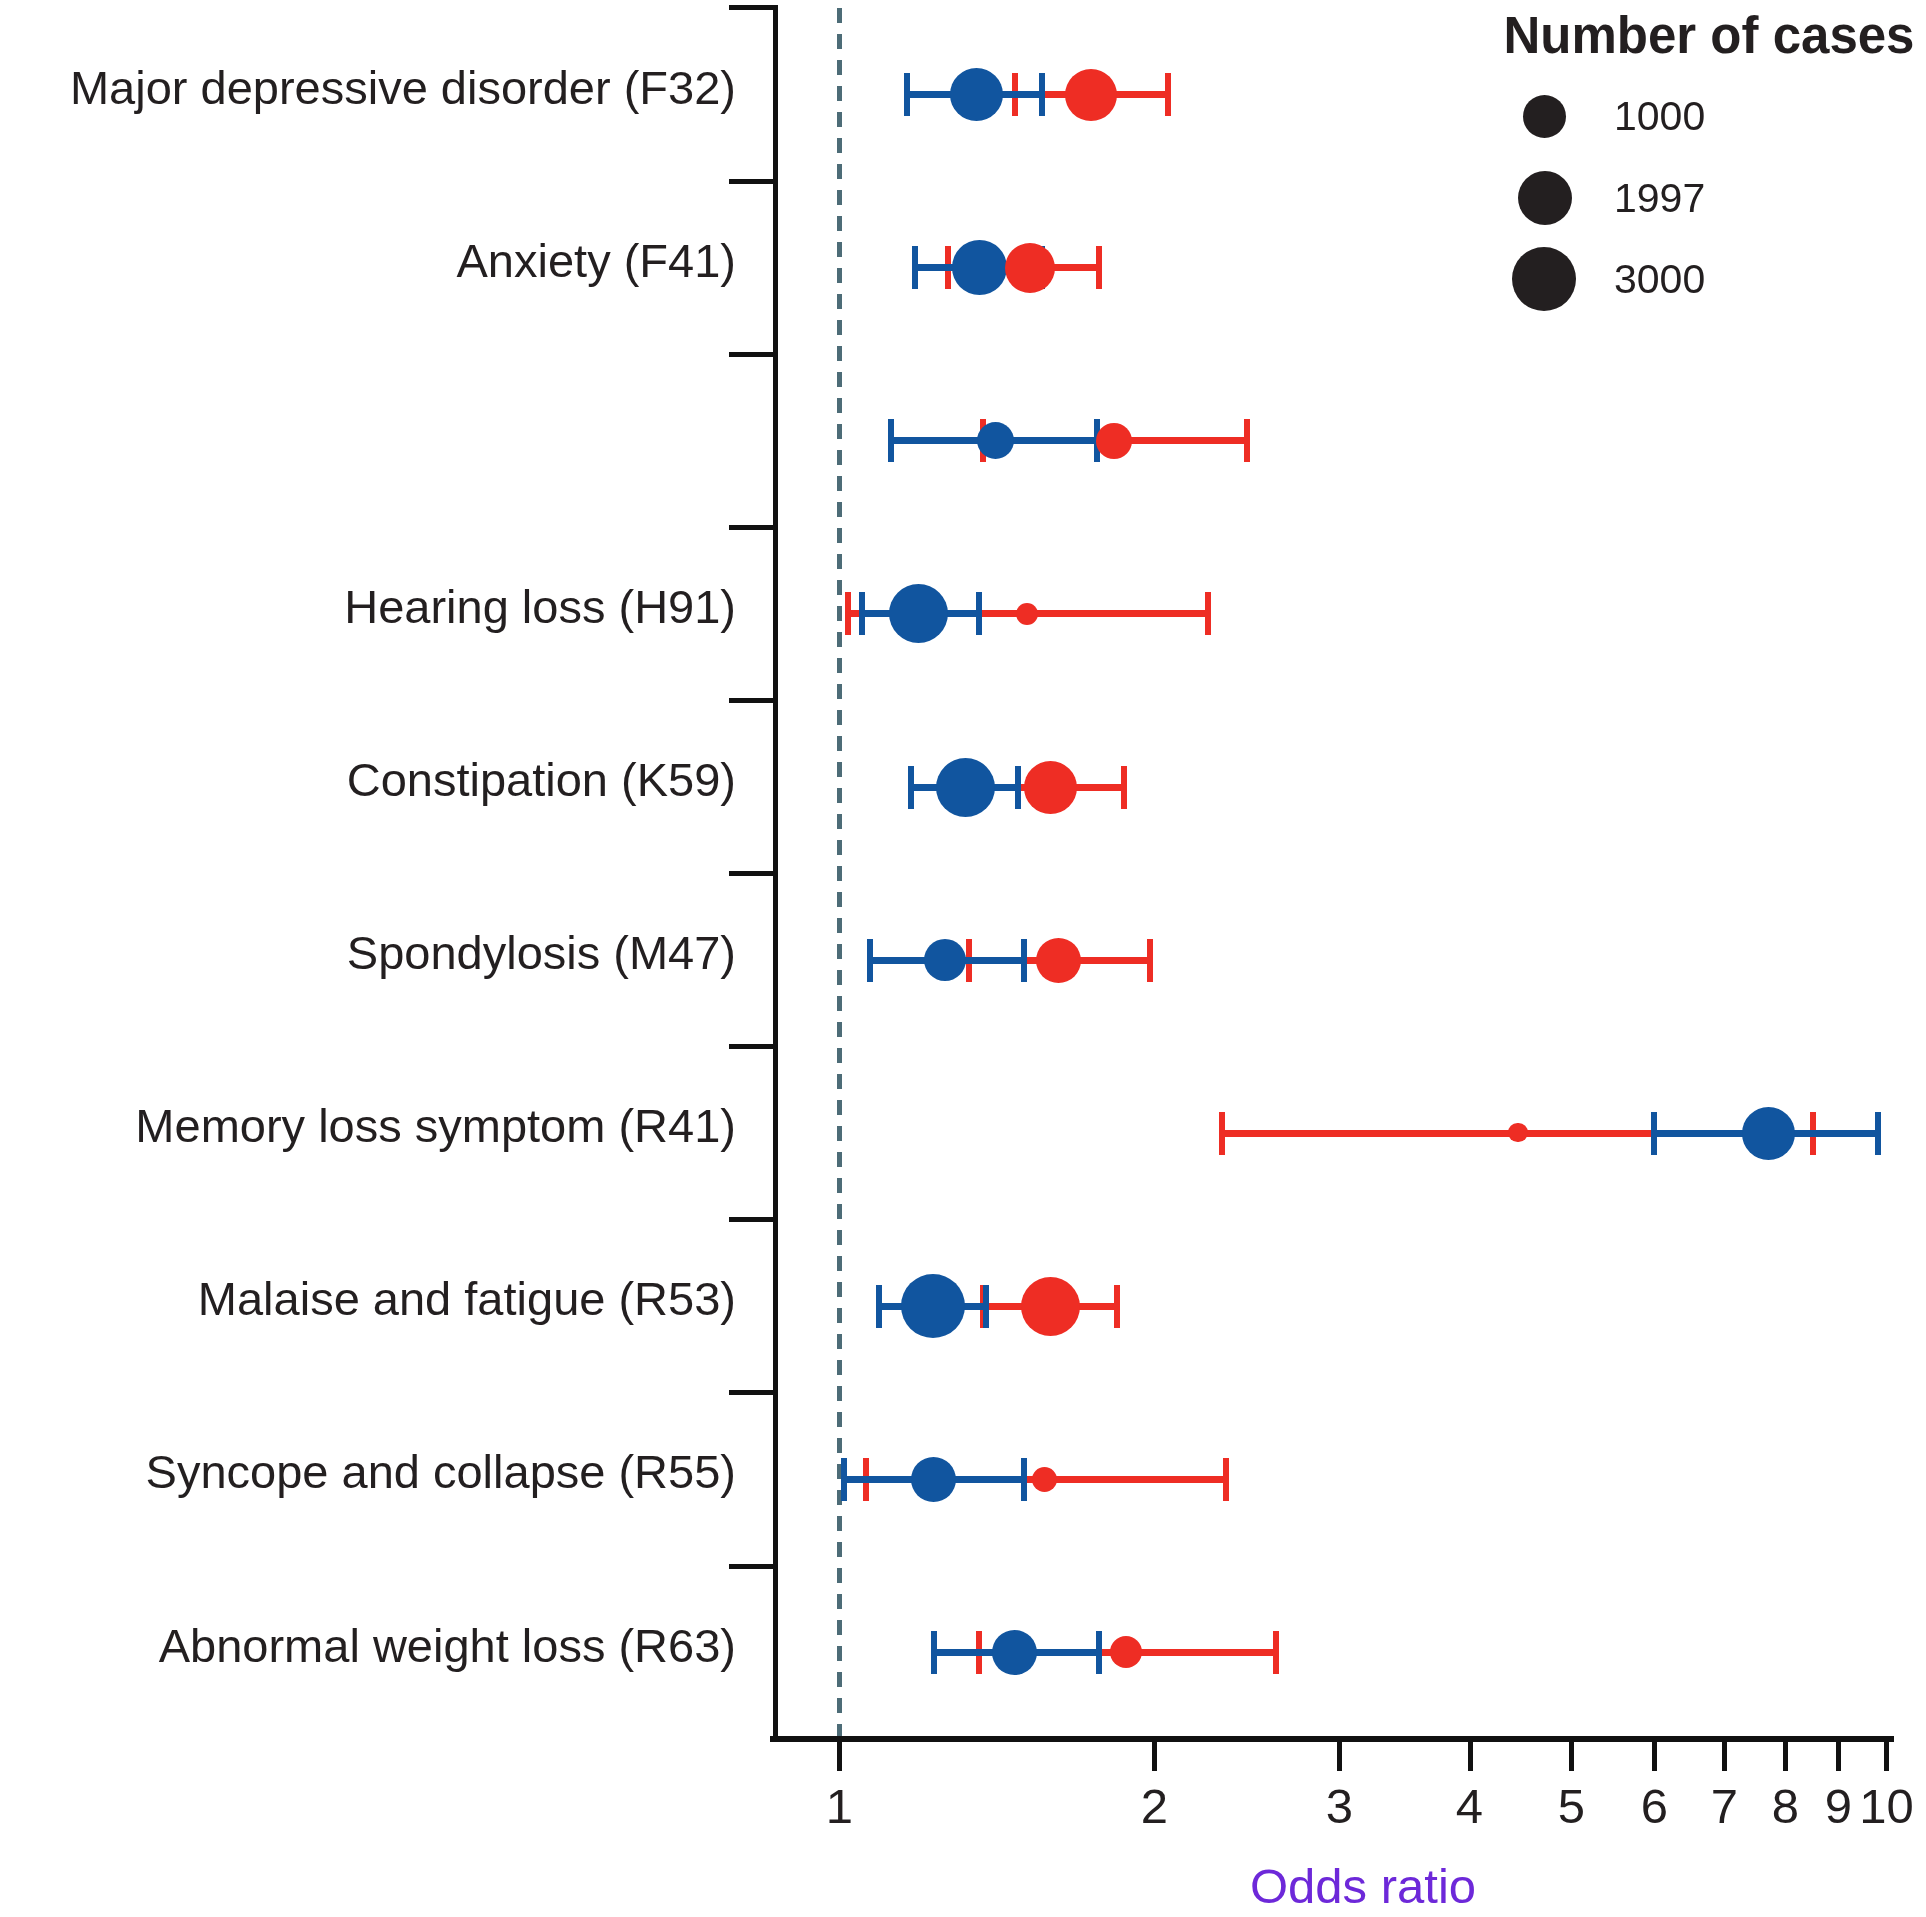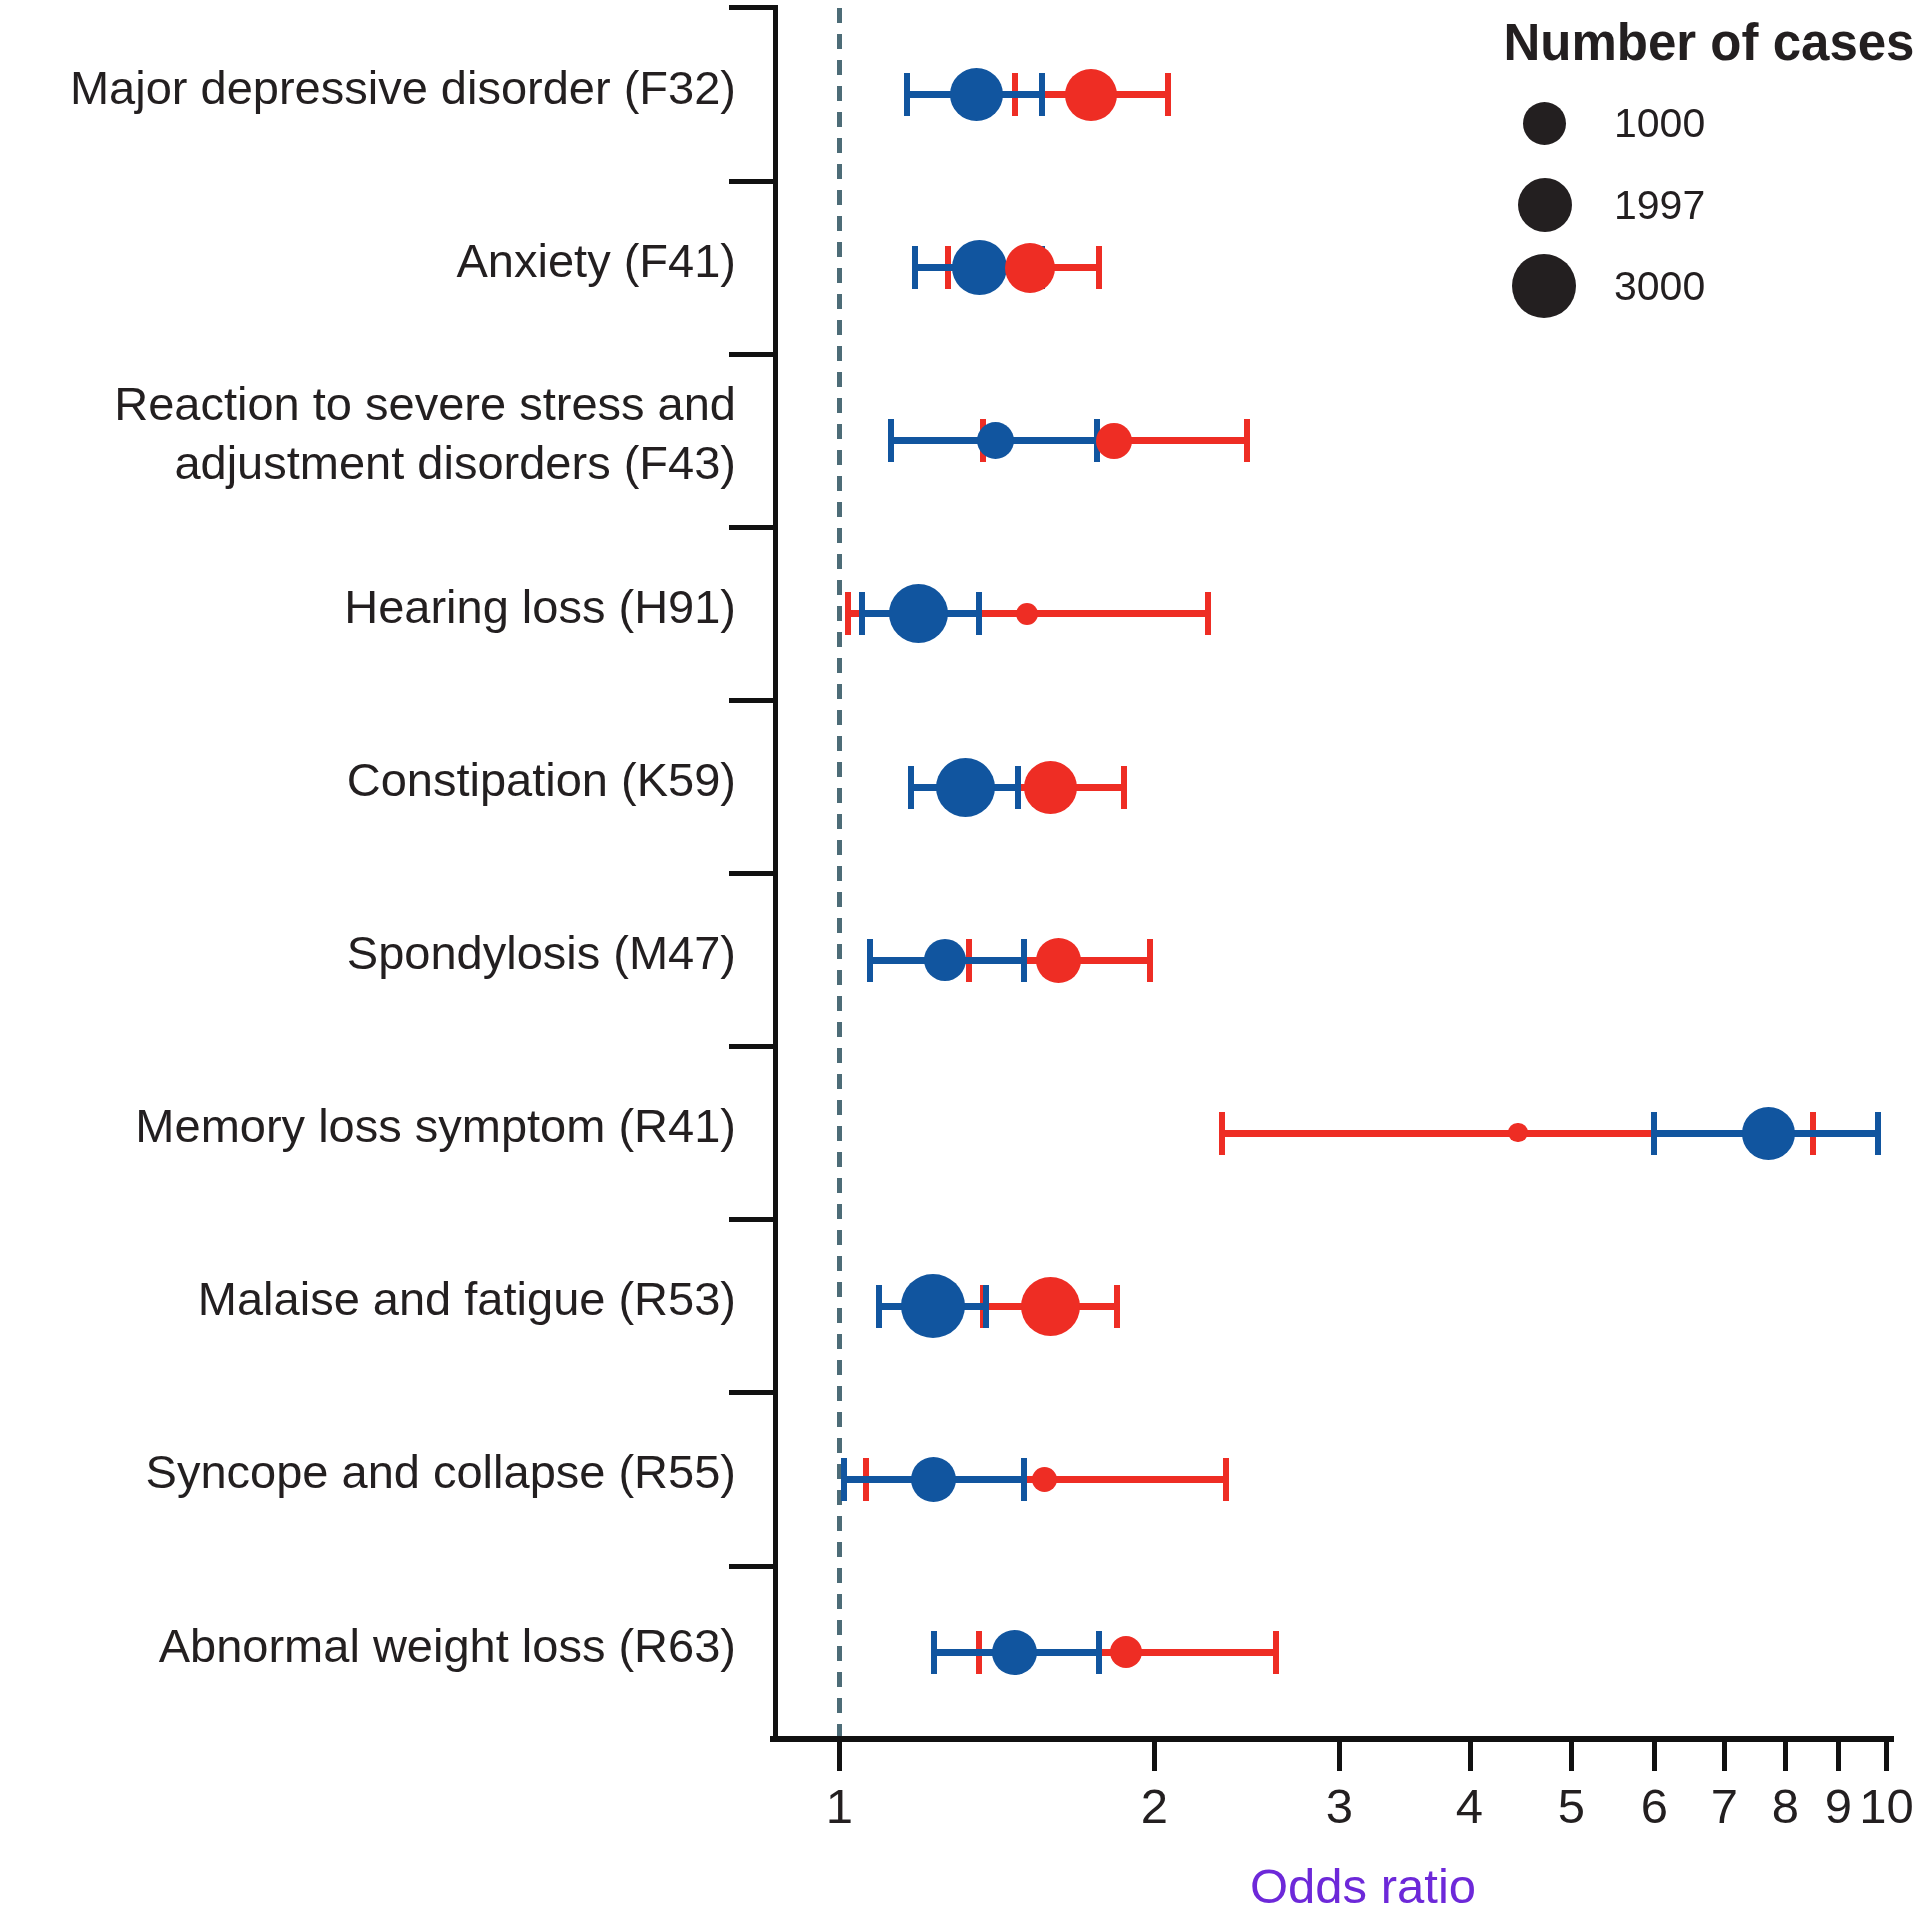--- a/index.html
+++ b/index.html
@@ -7,35 +7,33 @@
           font-family:"Liberation Sans",sans-serif;color:#231f20;}
   .abs{position:absolute;}
   #labels{position:absolute;left:0;top:0;width:736px;height:1731px;}
   #plot{position:absolute;left:775px;top:7.8px;width:1122px;height:1911px;}
   .cat-label{position:absolute;right:0;width:736px;text-align:right;font-size:47px;
              line-height:59px;color:#231f20;transform:translateY(-50%);white-space:pre-line;}
   .dot{position:absolute;border-radius:50%;}
   .xtick-label{position:absolute;width:117px;text-align:center;font-size:49px;color:#231f20;}
   #xlabel{position:absolute;left:393px;top:1850px;width:390px;text-align:center;
           font-size:49px;color:#6d28d9;}
-  #legend{position:absolute;left:1482px;top:8px;width:444px;height:322px;}
+  #legend{position:absolute;left:1482px;top:1px;width:444px;height:322px;}
   #legend-title{position:absolute;left:21.5px;top:4.9px;width:422px;font-size:51px;
                 font-weight:bold;color:#231f20;}
   .legend-label{position:absolute;left:132px;width:293px;font-size:41px;color:#231f20;
                 transform:translateY(-50%);}
 </style>
 </head>
 <body>
 
 <div id="figure">
   <div id="labels">
       <div class="cat-label" style="top: 87px;">Major depressive disorder (F32)</div>
       <div class="cat-label" style="top: 260px;">Anxiety (F41)</div>
-      <div class="cat-label" style="top: 433px;">Reaction to severe stress and
-adjustment disorders (F43)</div>
       <div class="cat-label" style="top: 606px;">Hearing loss (H91)</div>
       <div class="cat-label" style="top: 779px;">Constipation (K59)</div>
       <div class="cat-label" style="top: 952px;">Spondylosis (M47)</div>
       <div class="cat-label" style="top: 1125px;">Memory loss symptom (R41)</div>
       <div class="cat-label" style="top: 1298px;">Malaise and fatigue (R53)</div>
       <div class="cat-label" style="top: 1471px;">Syncope and collapse (R55)</div>
       <div class="cat-label" style="top: 1645px;">Abnormal weight loss (R63)</div>
     </div>
   <div id="plot">
     <div id="xlabel">Odds ratio</div>

